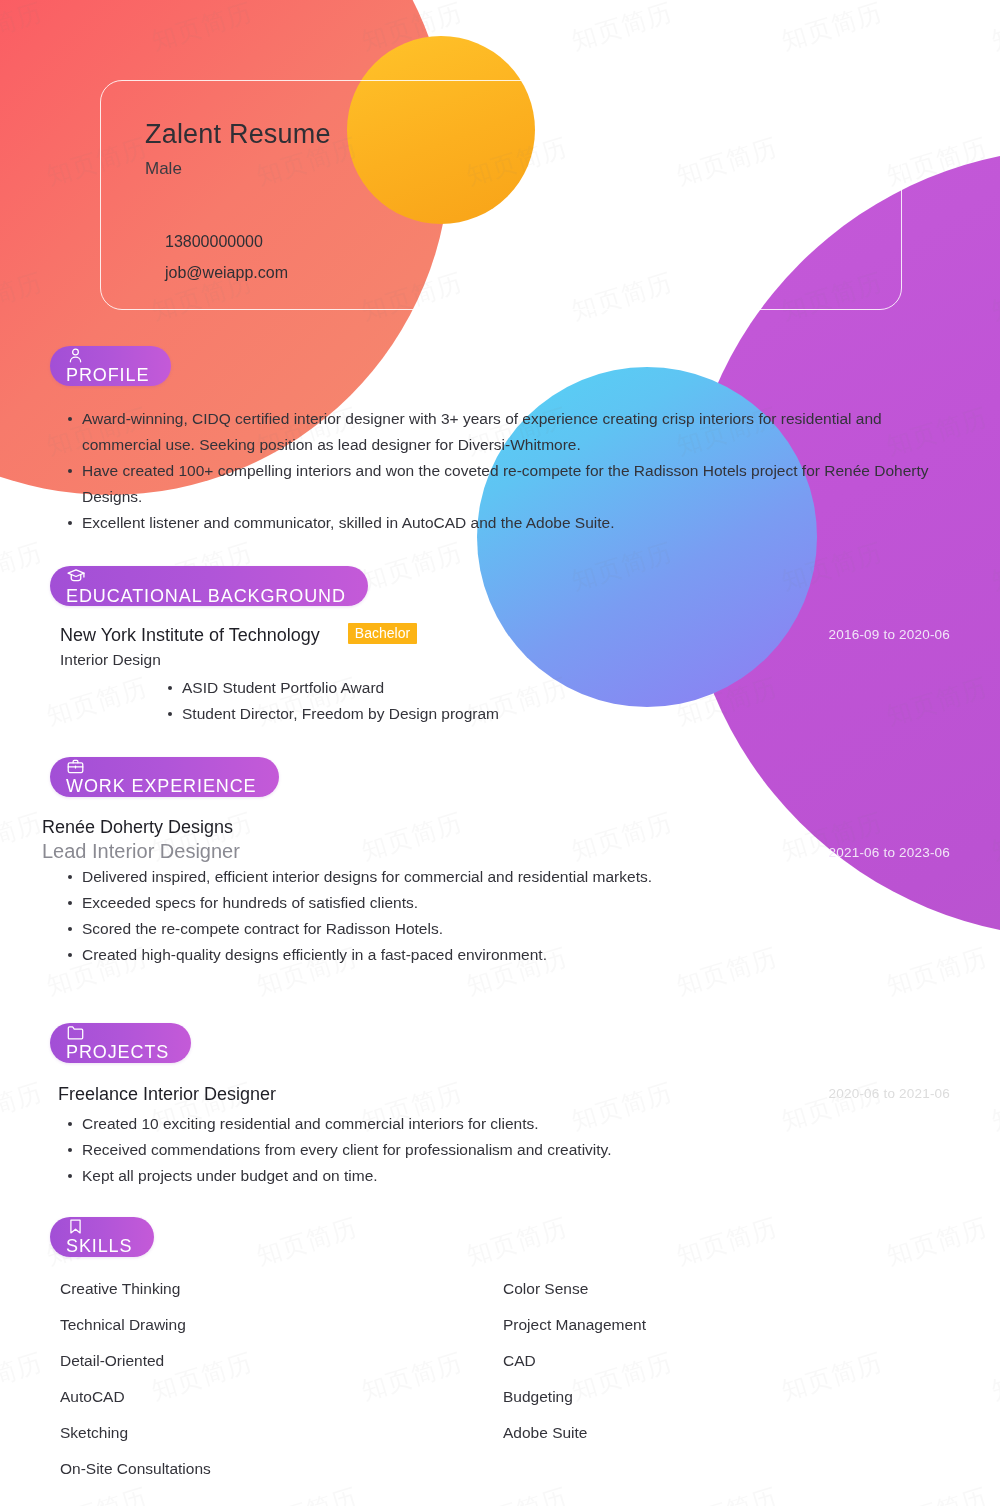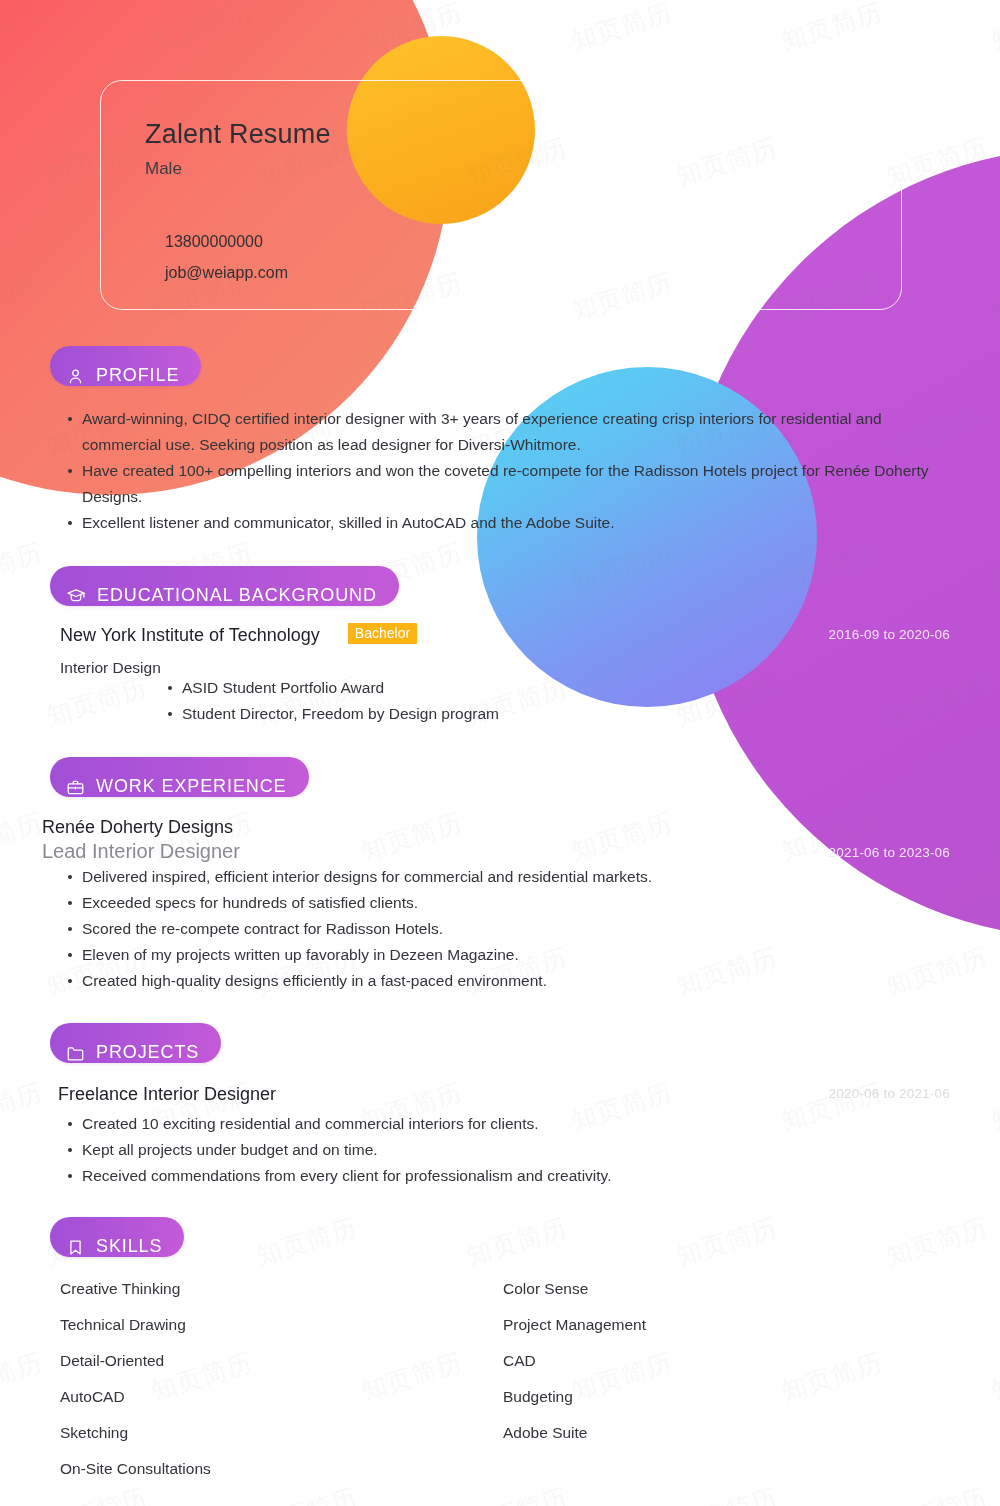--- a/index.html
+++ b/index.html
@@ -85,26 +85,27 @@
     font-size:16px; color:#2f2f35; line-height:31px;
   }
 
   
   .content { position:absolute; inset:0; z-index:6; }
 
   
   .badge {
     position:absolute; left:50px;
     height:40px;
-    display:flex; align-items:flex-end;
+    display:flex; align-items:flex-start;
     padding:0 22px 0 16px;
     border-radius:20px;
     background:linear-gradient(90deg,#a24fd6 0%, #b055d8 50%, #c45ad8 100%);
     color:#ffffff;
     box-shadow:0 1px 3px rgba(150,80,190,0.18);
+    flex-direction:column;
   }
   .badge .icon { display:flex; align-items:center; margin-right:11px; }
   .badge .badge-label {
     font-size:18px; letter-spacing:0.9px; color:#ffffff; font-weight:400;
   }
 
   
   .bullets { position:absolute; }
   .bullets li {
     list-style:none;
@@ -266,21 +267,21 @@
           <path d="M21.5 8.6v4.6"></path>
         </svg>
       </span>
       <span class="badge-label">EDUCATIONAL BACKGROUND</span>
     </div>
 
     <div style="position:absolute; left:60px; top:623px;">
       <div>
         <span class="org-title">New York Institute of Technology</span><span class="degree-tag">Bachelor</span>
       </div>
-      <div style="font-size:15.5px; color:#33333a; margin-top:13px;">Interior Design</div>
+      <div style="font-size:15.5px; color:#33333a; margin-top:5px;">Interior Design</div>
     </div>
     <div class="date-right date-on-purple" style="top:627px;">2016-09 to 2020-06</div>
 
     <ul class="bullets" id="education-bullets" style="left:160px; top:675px; width:700px;">
         <li>ASID Student Portfolio Award</li>
         <li>Student Director, Freedom by Design program</li>
       </ul>
 
     <div class="badge" style="top:757px;">
       <span class="icon">
@@ -297,40 +298,39 @@
     <div style="position:absolute; left:42px; top:817px;">
       <div class="org-title">Renée Doherty Designs</div>
       <div class="org-sub">Lead Interior Designer</div>
     </div>
     <div class="date-right date-on-purple" style="top:845px;">2021-06 to 2023-06</div>
 
     <ul class="bullets" id="work-bullets" style="left:60px; top:864px; width:890px;">
         <li>Delivered inspired, efficient interior designs for commercial and residential markets.</li>
         <li>Exceeded specs for hundreds of satisfied clients.</li>
         <li>Scored the re-compete contract for Radisson Hotels.</li>
-        <li>Eleven of my projects written up favorably in Dezeen Magazine.</li>
         <li>Created high-quality designs efficiently in a fast-paced environment.</li>
       </ul>
 
     <div class="badge" style="top:1023px;">
       <span class="icon">
         <svg width="19" height="19" viewBox="0 0 24 24" fill="none" stroke="#ffffff" stroke-width="1.6" stroke-linecap="round" stroke-linejoin="round">
           <path d="M2.9 18.6V6.4c0-.8.6-1.4 1.4-1.4h4.1l2 2.6h9.3c.8 0 1.4.6 1.4 1.4v9.6c0 .8-.6 1.4-1.4 1.4H4.3c-.8 0-1.4-.6-1.4-1.4z"></path>
         </svg>
       </span>
       <span class="badge-label">PROJECTS</span>
     </div>
 
     <div class="org-title" style="position:absolute; left:58px; top:1084px;">Freelance Interior Designer</div>
     <div class="date-right date-on-white" style="top:1086px;">2020-06 to 2021-06</div>
 
     <ul class="bullets" id="project-bullets" style="left:60px; top:1079px; width:890px;margin-top:32px;">
         <li>Created 10 exciting residential and commercial interiors for clients.</li>
+        <li>Received commendations from every client for professionalism and creativity.</li>
         <li>Kept all projects under budget and on time.</li>
-        <li>Received commendations from every client for professionalism and creativity.</li>
       </ul>
 
     <div class="badge" style="top:1217px;">
       <span class="icon">
         <svg width="19" height="19" viewBox="0 0 24 24" fill="none" stroke="#ffffff" stroke-width="1.6" stroke-linecap="round" stroke-linejoin="round">
           <path d="M6.2 3.9h11.6v16.2L12 15.5l-5.8 4.6z"></path>
         </svg>
       </span>
       <span class="badge-label">SKILLS</span>
     </div>

